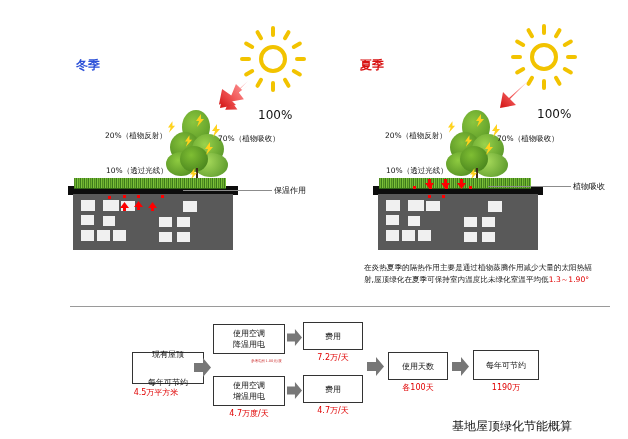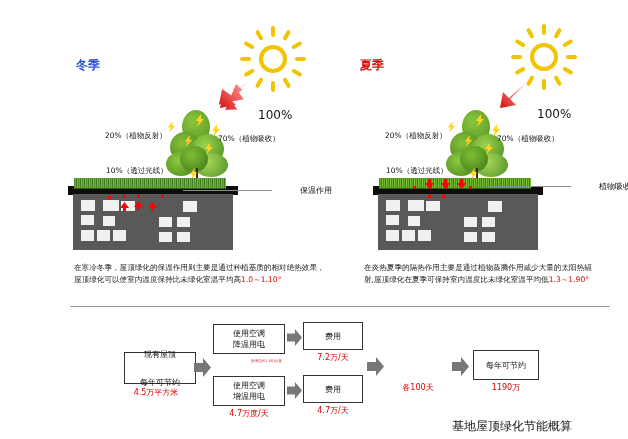--- a/index.html
+++ b/index.html
@@ -51,21 +51,21 @@
   .bld .body{position:absolute;left:5px;top:16px;width:160px;height:56px;background:#595959;}
   .bld .slab{position:absolute;left:0px;top:8px;width:170px;height:9px;background:#0d0d0d;}
   .bld .grass{position:absolute;left:6px;top:0px;width:152px;height:10px;
     background:
       repeating-linear-gradient(88deg,#4e8c22 0 1px,#6fb12f 1px 2px,#3c7a1c 2px 3px,#7cc23a 3px 4px);
     border-bottom:1px solid #2f6614;}
   .bld .win{position:absolute;background:#f0f0f0;}
   .bld .redsq{position:absolute;width:3px;height:3px;background:#ff0000;}
 
   .ptr-line{position:absolute;height:1px;background:#8c8c8c;}
-  .ptr-cap{position:absolute;font-size:8px;color:#111;white-space:nowrap;margin-left:26px;}
+  .ptr-cap{position:absolute;font-size:8px;color:#111;white-space:nowrap;}
 
   
   .para{font-size:7.6px;line-height:12px;color:#222;width:290px;}
   .para .hl{color:#e00000;}
 
   
   .fbox{
     position:absolute;border:1px solid #333;background:#fff;
     display:flex;flex-direction:column;align-items:center;justify-content:center;
     font-size:8px;color:#111;line-height:11px;box-sizing:border-box;text-align:center;
@@ -294,37 +294,31 @@
           <path d="M3 0 L6 0 L6 4 L9 4 L4.5 10 L0 4 L3 4 Z" fill="#ff0000"></path>
         </svg></div>
     <div class="redsq" style="left:40px;top:8px;"></div>
     <div class="redsq" style="left:56px;top:8px;"></div>
     <div class="redsq" style="left:72px;top:8px;"></div>
     <div class="redsq" style="left:96px;top:8px;"></div>
   </div>
   <div class="abs ptr-line" style="left:488px;top:186px;width:83px;"></div>
   <div class="abs ptr-cap" style="left:573px;top:181px;">植物吸收</div>
 
-  <div class="abs para" style="left:74px;top:262px;">
-    <div>在寒冷冬季，屋顶绿化的保温作用则主要是通过种植基质的相对绝热效果，</div>
-    <div>
-      <span>屋顶绿化可以使室内温度保持比未绿化室温平均高</span><span class="hl">1.0～1.10°</span>
-    </div>
-  </div>
 
   <div class="abs para" style="left:364px;top:262px;">
     <div>在炎热夏季的隔热作用主要是通过植物蒸腾作用减少大量的太阳热辐</div>
     <div>
       <span>射,屋顶绿化在夏季可保持室内温度比未绿化室温平均低</span><span class="hl">1.3～1.90°</span>
     </div>
   </div>
 
   <div class="abs hline" style="left:70px;top:306px;width:540px;"></div>
 
-  <div class="fbox" style="left:124px;top:352px;width:72px;height:32px;gap:17px;">
+  <div class="fbox" style="left:132px;top:352px;width:72px;height:32px;gap:17px;">
     <span>现有屋顶</span>
     <span>每年可节约</span>
   </div>
   <div class="fnote" style="left:120px;top:387px;width:72px;">4.5万平方米</div>
 
   <div class="garrow" style="left:194px;top:358px;">
     <svg width="17" height="19" viewBox="0 0 17 19">
         <path d="M0 5 L9 5 L9 0 L17 9.5 L9 19 L9 14 L0 14 Z" fill="#777"></path>
       </svg></div>
 
@@ -359,20 +353,23 @@
   <div class="fbox" style="left:303px;top:375px;width:60px;height:28px;">
     <span>费用</span>
   </div>
   <div class="fnote" style="left:303px;top:405px;width:60px;">4.7万/天</div>
 
   <div class="garrow" style="left:367px;top:357px;">
     <svg width="17" height="19" viewBox="0 0 17 19">
         <path d="M0 5 L9 5 L9 0 L17 9.5 L9 19 L9 14 L0 14 Z" fill="#777"></path>
       </svg></div>
 
+  <div class="fbox" style="left:388px;top:352px;width:60px;height:28px;">
+    <span>使用天数</span>
+  </div>
   <div class="fnote" style="left:388px;top:382px;width:60px;">各100天</div>
 
   <div class="garrow" style="left:452px;top:357px;">
     <svg width="17" height="19" viewBox="0 0 17 19">
         <path d="M0 5 L9 5 L9 0 L17 9.5 L9 19 L9 14 L0 14 Z" fill="#777"></path>
       </svg></div>
 
   <div class="fbox" style="left:473px;top:350px;width:66px;height:30px;">
     <span>每年可节约</span>
   </div>

